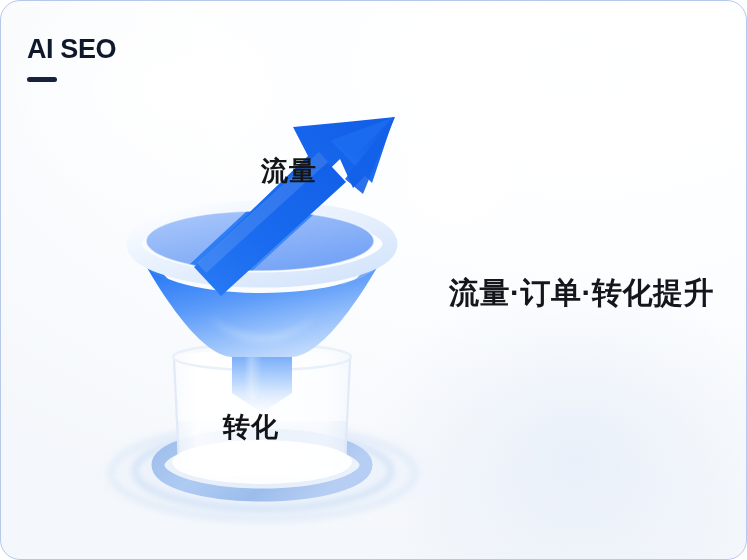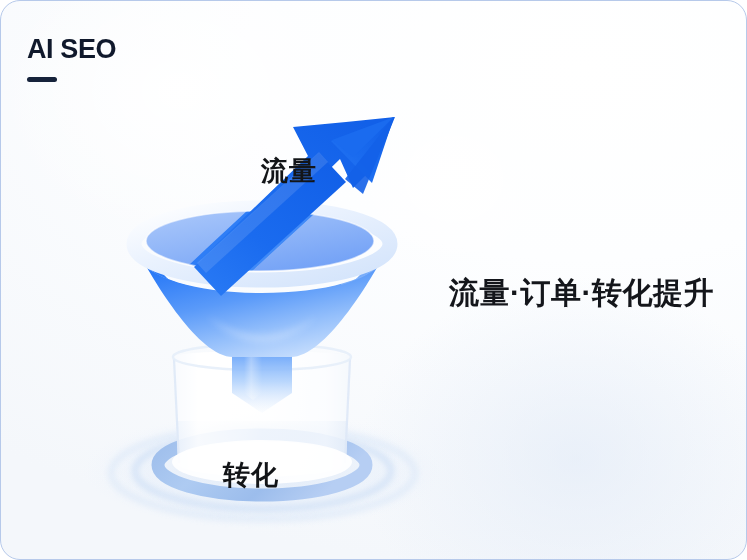--- a/index.html
+++ b/index.html
@@ -89,21 +89,21 @@
     font-size: 27px;
     font-weight: bold;
     color: #131518;
     letter-spacing: 1px;
     white-space: nowrap;
     margin-left: 36px;
   }
   .label-conversion {
     position: absolute;
     left: 222px;
-    top: 456px;
+    top: 408px;
     font-size: 27px;
     font-weight: bold;
     color: #121417;
     letter-spacing: 1px;
     white-space: nowrap;
     z-index: 9;
   }
 
   .funnel-svg {
     position: absolute;

